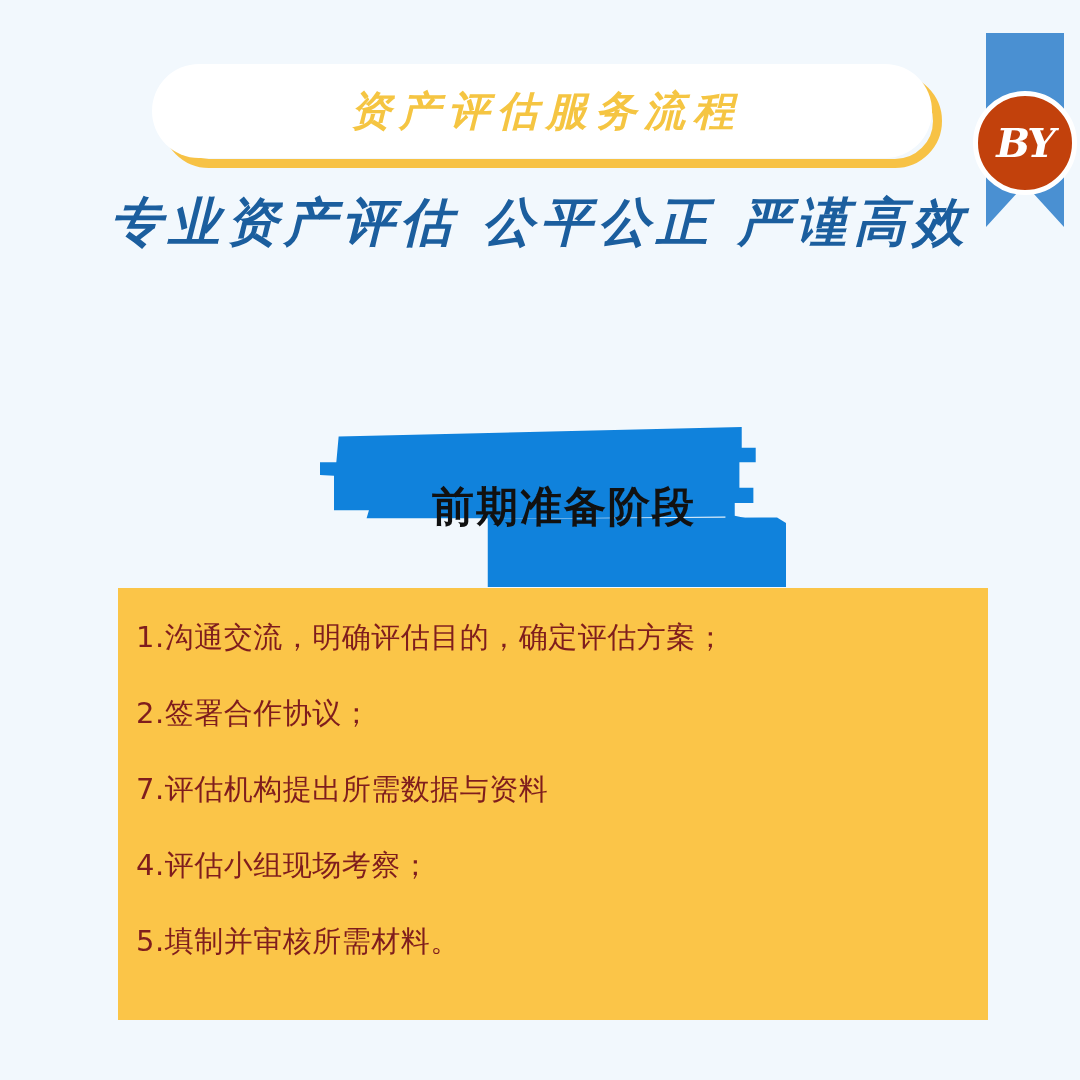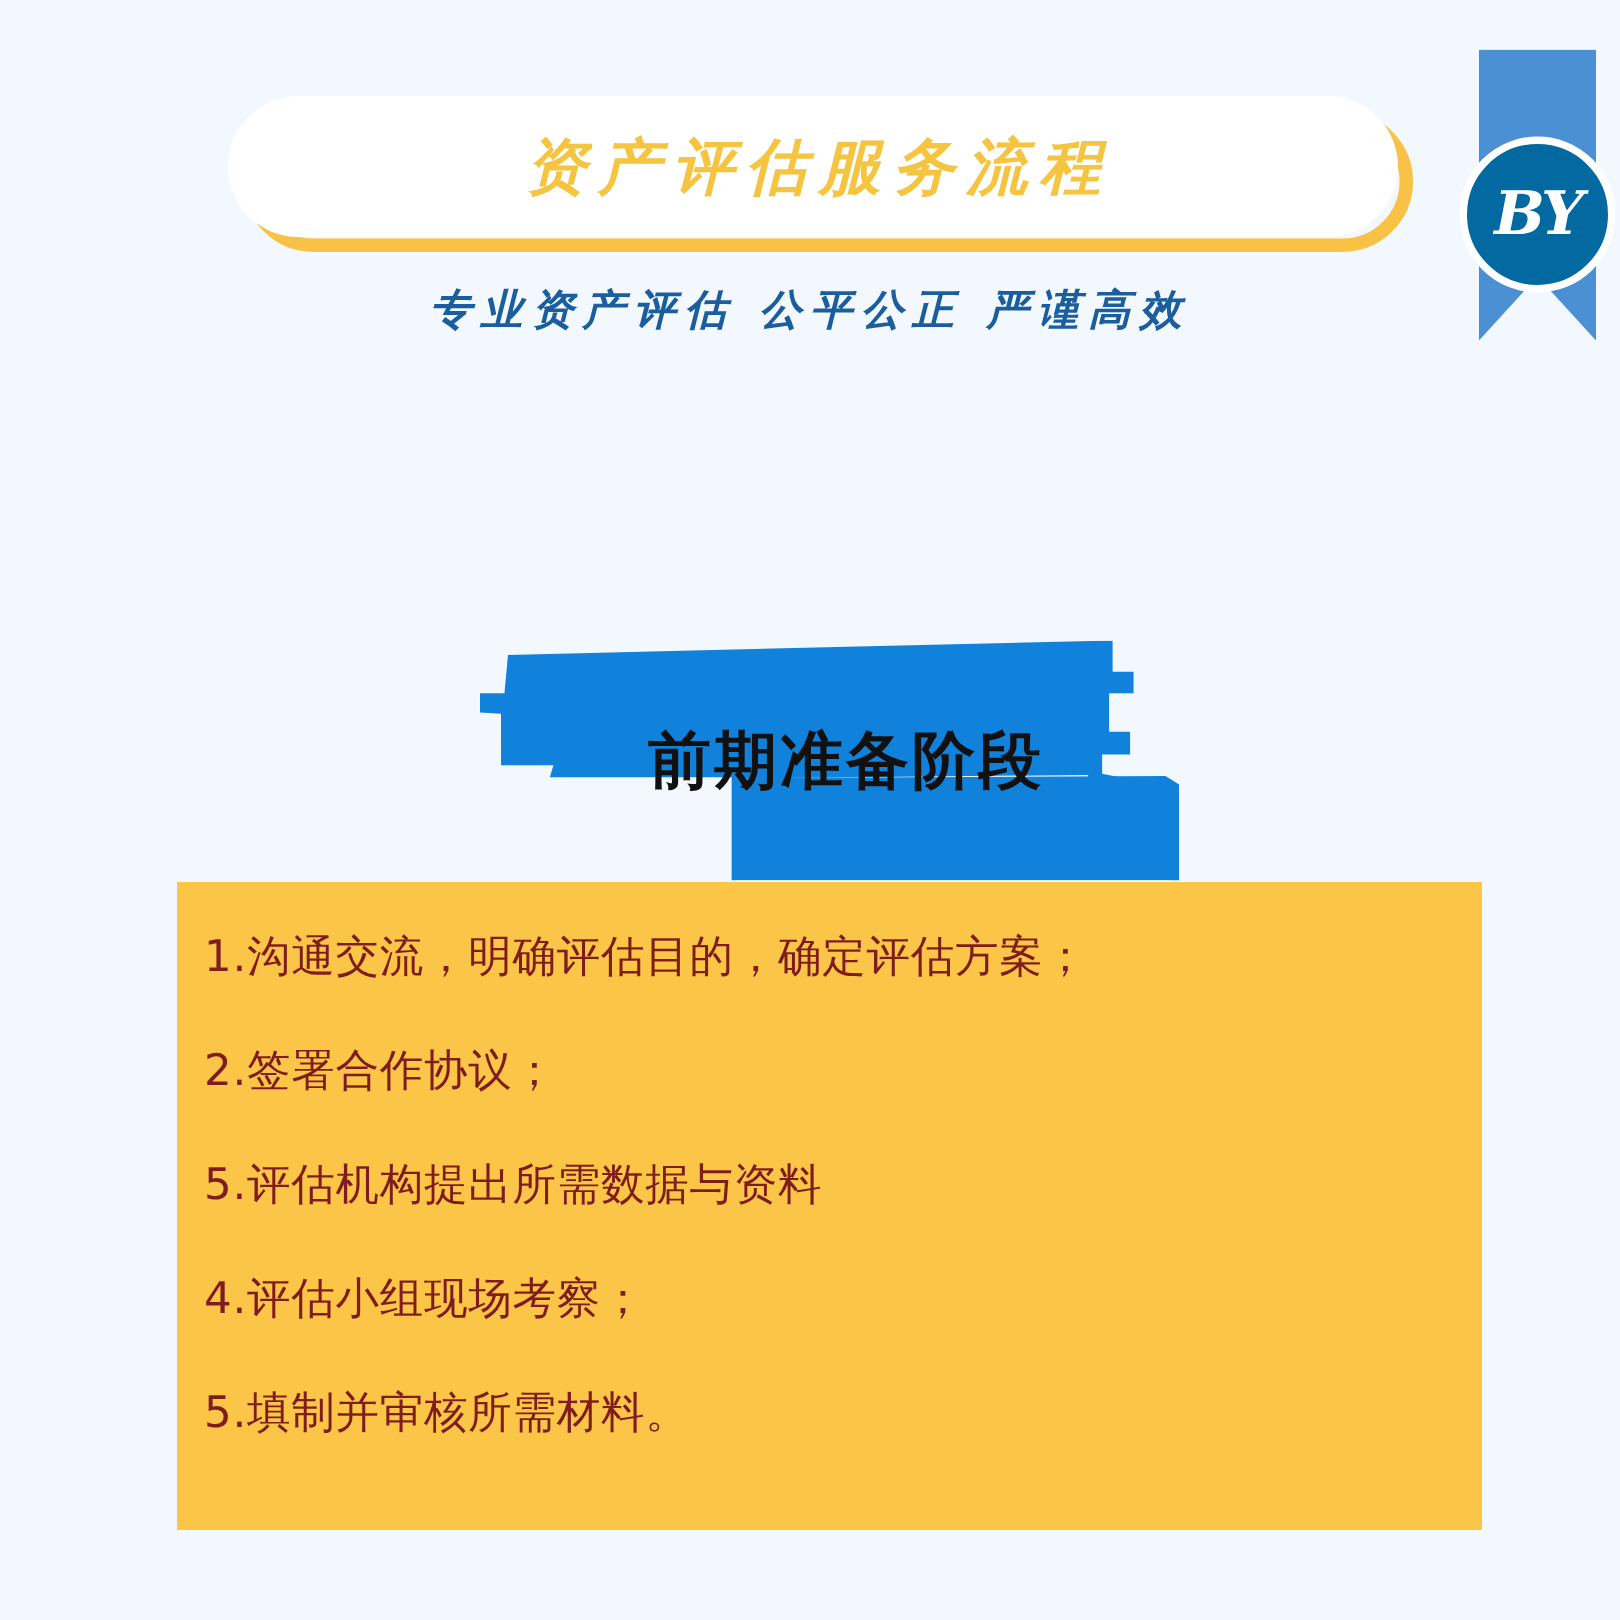--- a/index.html
+++ b/index.html
@@ -90,21 +90,21 @@
     clip-path: polygon(0 0, 100% 0, 100% 100%, 50% 78%, 0 100%);
   }
   .badge-circle {
     position: absolute;
     left: -13px;
     top: 58px;
     width: 104px;
     height: 104px;
     box-sizing: border-box;
     border-radius: 50%;
-    background: #0369a1;
+    background: #c2410c;
     border: 5px solid #ffffff;
     display: flex;
     align-items: center;
     justify-content: center;
   }
   .badge-text {
     color: #ffffff;
     font-family: "DejaVu Serif", "Liberation Serif", serif;
     font-style: italic;
     font-weight: 700;
@@ -117,21 +117,21 @@
   .subtitle {
     position: absolute;
     left: 0;
     top: 188px;
     width: 1080px;
     text-align: center;
     color: #1b5e9e;
     font-family: "DejaVu Serif", "Liberation Serif", serif;
     font-weight: 700;
     font-style: italic;
-    font-size: 28px;
+    font-size: 52px;
     letter-spacing: 6px;
     white-space: nowrap;
   }
 
   
   .stage-banner {
     position: absolute;
     left: 320px;
     top: 427px;
     width: 466px;
@@ -243,19 +243,19 @@
   <div class="stage-banner">
     <div class="stage-shape"></div>
     <div class="stage-shape-lower"></div>
     <div class="stage-label">前期准备阶段</div>
   </div>
 
   <div class="content-panel">
     <ul class="step-list">
       <li class="step-item">1.沟通交流，明确评估目的，确定评估方案；</li>
       <li class="step-item">2.签署合作协议；</li>
-      <li class="step-item">5.评估机构提出所需数据与资料</li>
+      <li class="step-item">7.评估机构提出所需数据与资料</li>
       <li class="step-item">4.评估小组现场考察；</li>
       <li class="step-item">5.填制并审核所需材料。</li>
     </ul>
   </div>
 
 </div>
 
 </body></html>

